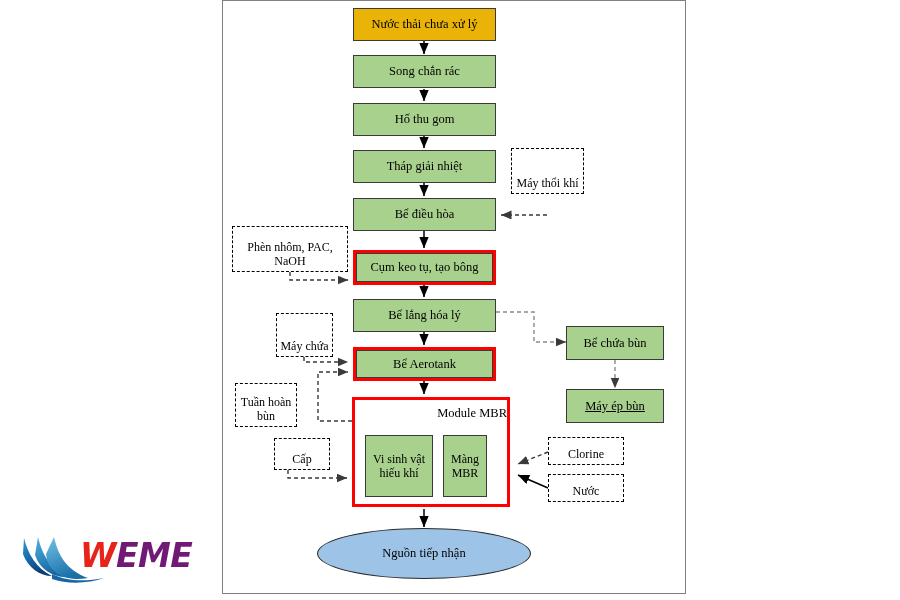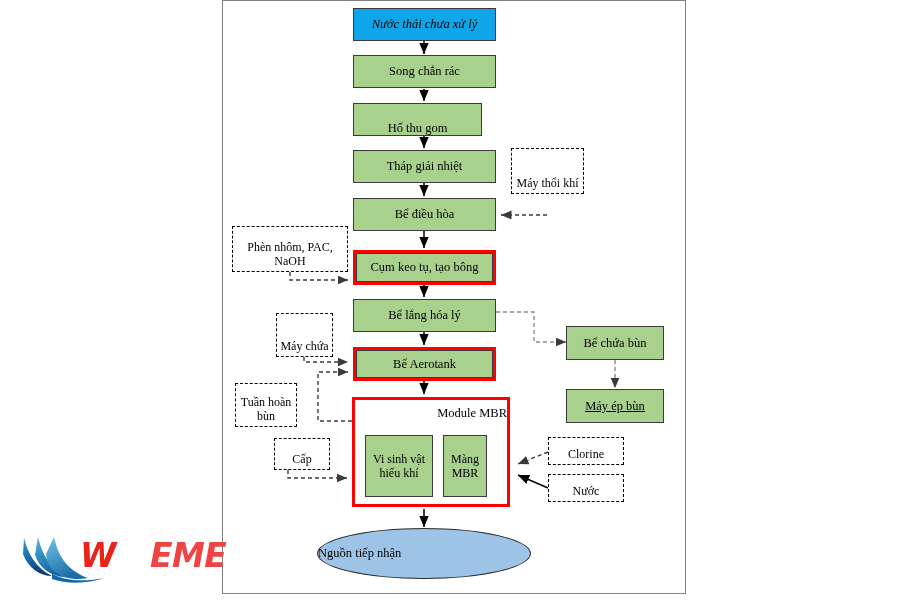--- a/index.html
+++ b/index.html
@@ -40,22 +40,21 @@
     text-align: center;
     line-height: 1.15;
     color: #000000;
   }
   .proc {
     background: #A9D18E;
     border: 1.2px solid #3a3a3a;
     font-size: 12.5px;
   }
   .proc.start {
-    background: #0ea5e9;
-    font-style: italic;
+    background: #eab308;
   }
   .proc.hl {
     border: 3px solid #FF0000;
     outline: 1px solid #3a3a3a;
     outline-offset: -4px;
   }
   .dashbox {
     background: #ffffff;
     border: 1.6px dashed #000000;
     font-size: 12px;
@@ -89,41 +88,41 @@
     overflow: hidden;
   }
   .ellipse {
     position: absolute;
     box-sizing: border-box;
     background: #9DC3E6;
     border: 1.4px solid #2a2a2a;
     border-radius: 50%;
     display: flex;
     align-items: center;
-    justify-content: flex-start;
+    justify-content: center;
     font-size: 12.5px;
     color: #000;
   }
   
   .logo {
     position: absolute;
     left: 18px; top: 524px;
     width: 185px; height: 66px;
   }
   .logo-text {
     position: absolute;
     left: 62px; top: 12px;
     font-family: "DejaVu Sans", sans-serif;
     font-weight: bold;
     font-style: italic;
     font-size: 33px;
     letter-spacing: -0.5px;
   }
   .logo-w { color: #E8231A; }
-  .logo-eme { color: #ef4444; margin-left: 34px; }
+  .logo-eme { color: #701a75; }
 </style>
 </head>
 <body>
 
 <div id="stage">
 
   <div class="frame"></div>
 
   <svg id="wires" viewBox="0 0 900 600" xmlns="http://www.w3.org/2000/svg">
     <defs>
@@ -167,21 +166,21 @@
   </svg>
 
   <div class="node proc start" style="left:353px; top:8px; width:143px; height:33px;">
     <span>Nước thải chưa xử lý</span>
   </div>
 
   <div class="node proc" style="left:353px; top:55px; width:143px; height:33px;">
     <span>Song chắn rác</span>
   </div>
 
-  <div class="node proc" style="left:353px; top:103px; width:129px; height:33px;align-items:flex-end;">
+  <div class="node proc" style="left:353px; top:103px; width:143px; height:33px;">
     <span>Hố thu gom</span>
   </div>
 
   <div class="node proc" style="left:353px; top:150px; width:143px; height:33px;">
     <span>Tháp giải nhiệt</span>
   </div>
 
   <div class="node proc" style="left:353px; top:198px; width:143px; height:33px;">
     <span>Bể điều hòa</span>
   </div>

